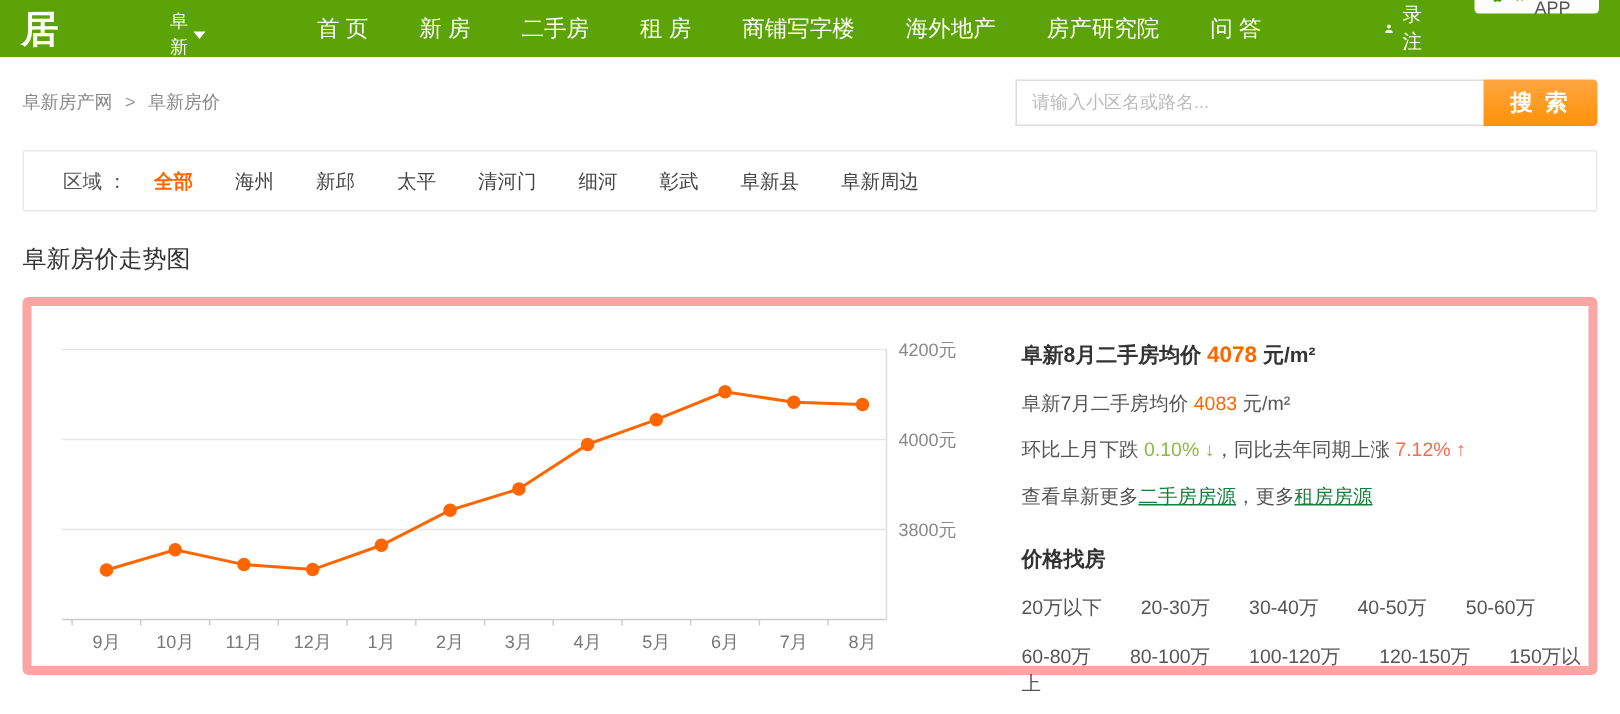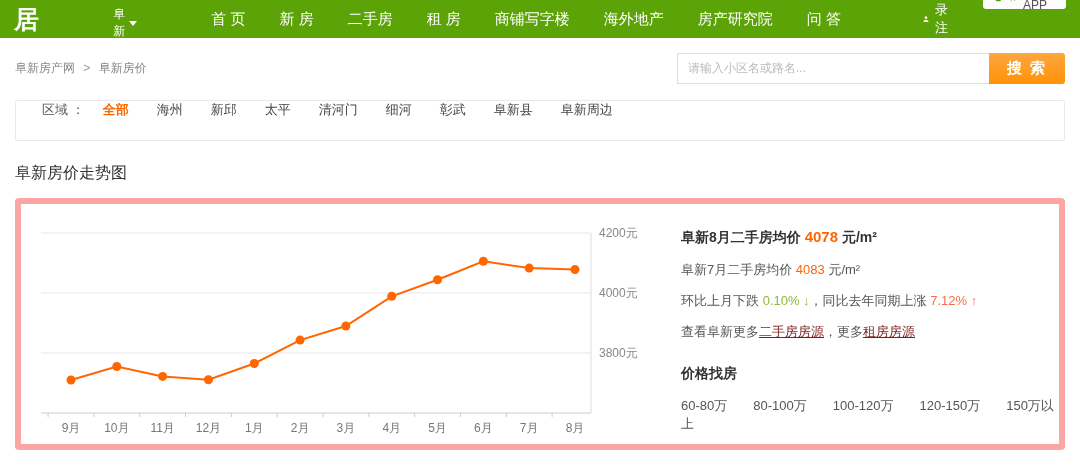--- a/index.html
+++ b/index.html
@@ -33,40 +33,40 @@
   .search-box { display:flex;align-items:center; }
   .search-input { width:312px; height:31px; border:1px solid #ddd; border-right:none;
     padding:0 10px; font-size:12px; color:#333; outline:none; }
   .search-input::placeholder { color:#bbb; }
   .search-btn { width:76px; height:31px; border:none; cursor:pointer;
     background:linear-gradient(#ffa63f,#ff9208); color:#fff; font-size:15px;
     font-weight:bold; border-radius:0 3px 3px 0; letter-spacing:2px; }
 
   
   .region-bar { margin:6px 15px 0; border:1px solid #e9e9e9; border-radius:2px;
-    height:41px; display:flex; padding:0 26px; font-size:13px; }
+    height:41px; display:flex; align-items:center; padding:0 26px; font-size:13px; }
   .region-label { color:#555; margin-right:18px; }
   .region-opt { color:#444; margin-right:28px; }
   .region-opt.active { color:#ff6600; font-weight:bold; }
 
   
   .sec-title { margin:22px 15px 14px; font-size:16px; color:#333; }
 
   
   .card { margin:0 15px; border:6px solid #fca5a5; border-radius:4px; background:#fff;
     height:252px; display:flex; }
   .chart-wrap { width:662px; padding:2px 0 0 20px; }
   .summary { padding-top:24px; font-size:13px; color:#555; }
   .sum-line { margin-bottom:13px; }
   .sum-line.first { font-size:14px; color:#333; font-weight:bold; margin-bottom:14px; }
   .val-orange { color:#ff6600; font-weight:bold; font-size:15px;text-align:center; }
   .val-orange.small { font-size:13px; font-weight:normal; }
   .val-green { color:#8cb93f; }
   .val-rise { color:#fa6a51; }
-  .tlink { color:#7f1d1d; text-decoration:underline; }
+  .tlink { color:#15803d; text-decoration:underline; }
   .price-title { font-size:14px; color:#333; font-weight:bold; margin:24px 0 14px; }
   .price-row { margin-bottom:15px; }
   .price-opt { color:#555; font-size:13px; margin-right:26px; }
 </style>
 </head>
 <body>
 
 <div class="topnav">
   <span class="logo">安居客</span>
   <span class="city-sel">
@@ -198,15 +198,16 @@
     <div class="sum-line">
       <span>阜新7月二手房均价 </span><span class="val-orange small">4083</span><span> 元/m²</span>
     </div>
     <div class="sum-line">
       <span>环比上月下跌 </span><span class="val-green">0.10% ↓</span><span>，同比去年同期上涨 </span><span class="val-rise">7.12% ↑</span>
     </div>
     <div class="sum-line">
       <span>查看阜新更多</span><a class="tlink">二手房房源</a><span>，更多</span><a class="tlink">租房房源</a>
     </div>
     <div class="price-title">价格找房</div>
+    <div class="price-row"><a class="price-opt">20万以下</a><a class="price-opt">20-30万</a><a class="price-opt">30-40万</a><a class="price-opt">40-50万</a><a class="price-opt">50-60万</a></div>
     <div class="price-row"><a class="price-opt">60-80万</a><a class="price-opt">80-100万</a><a class="price-opt">100-120万</a><a class="price-opt">120-150万</a><a class="price-opt">150万以上</a></div>
   </div>
 </div>
 
 </body></html>

